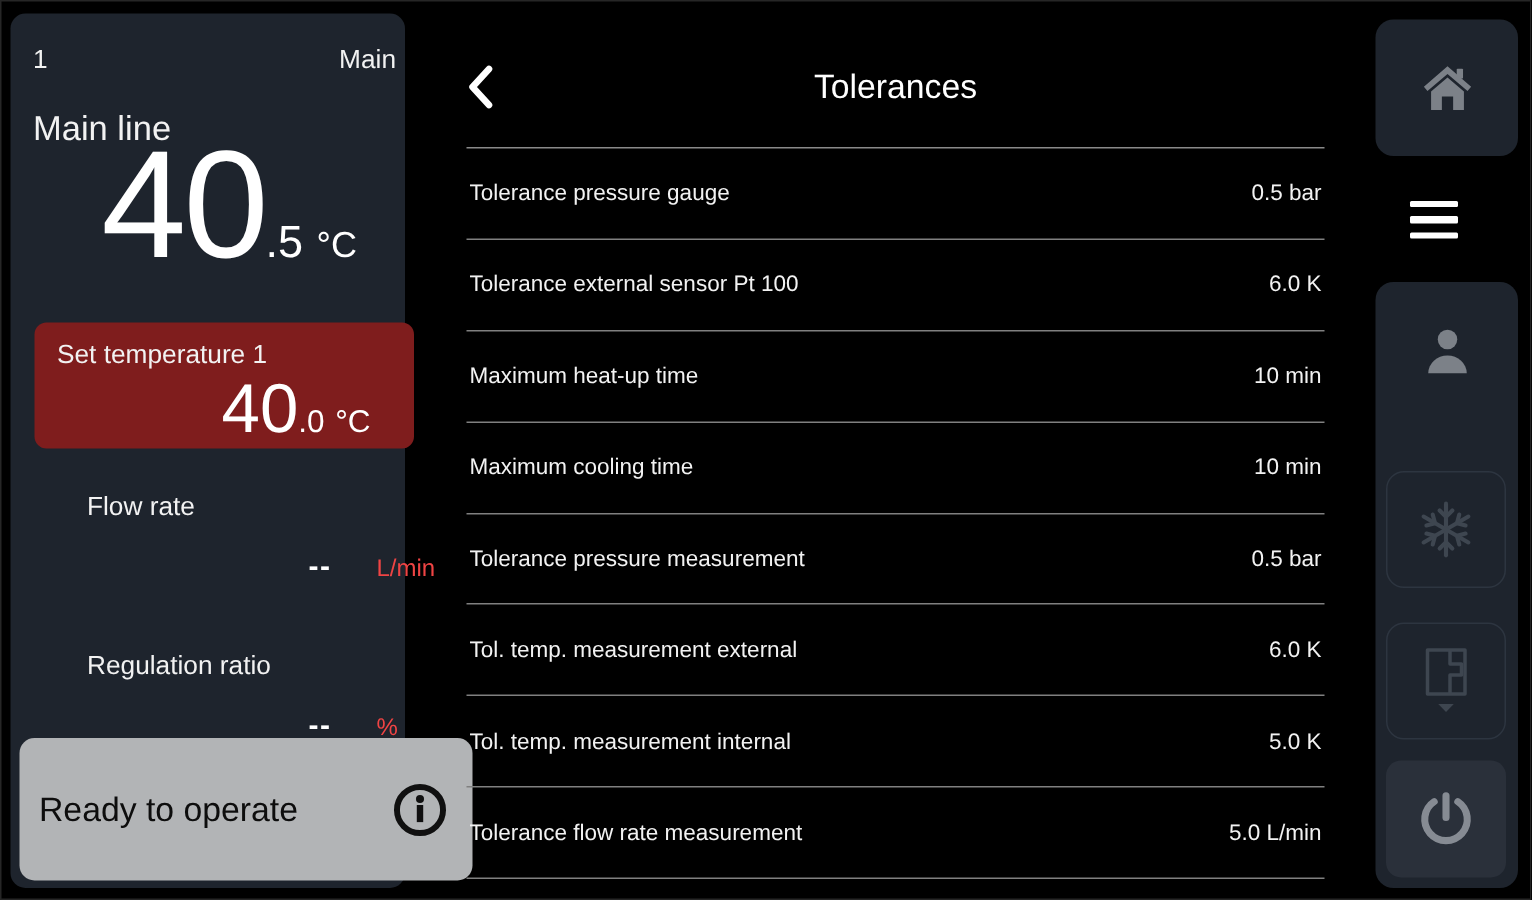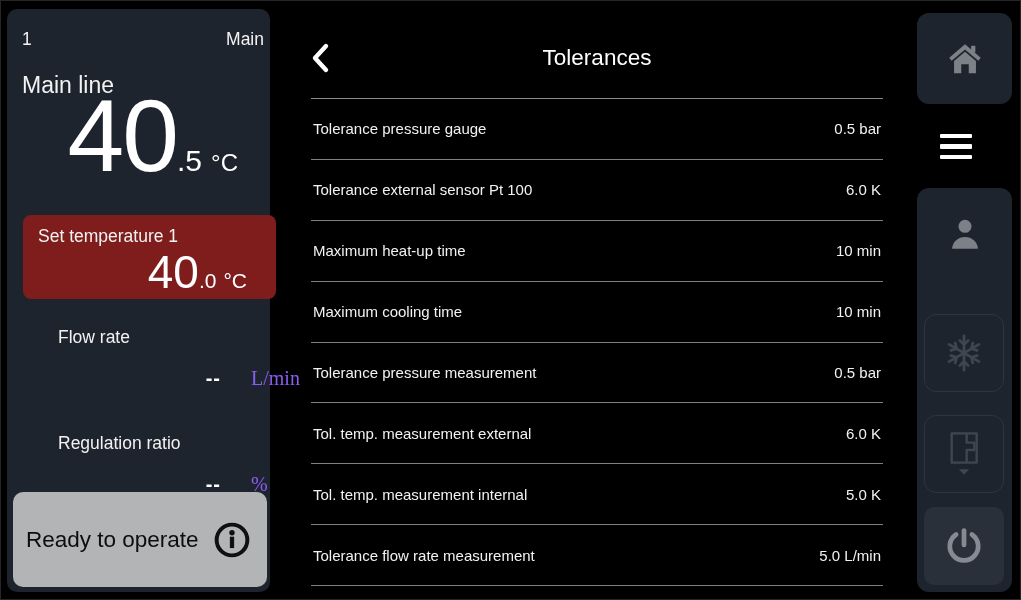--- a/index.html
+++ b/index.html
@@ -28,25 +28,25 @@
   .set-box .set-label{font-size:17.5px;}
   .set-value{display:flex;justify-content:flex-end;align-items:baseline;
     padding-right:29px;margin-top:2px;line-height:1;}
   .set-value .t-int{font-size:46px;color:#fff;}
   .set-value .t-dec{font-size:21px;color:#fff;}
   .set-value .t-unit{font-size:21px;color:#fff;margin-left:7px;}
   .meas{position:absolute;left:0;width:100%;box-sizing:border-box;margin-left:36px;}
   .meas .m-label{padding-left:15px;font-size:17.5px;}
   .m-valrow{display:flex;justify-content:flex-end;align-items:baseline;margin-top:20px;line-height:1;}
   .m-dashes{font-size:20px;font-weight:700;letter-spacing:1px;margin-right:30px;color:#fff;}
-  .m-unit{width:55px;font-size:20px;color:#8b5cf6;font-family:Liberation Serif, serif;}
+  .m-unit{width:55px;font-size:16px;color:#ef4444;}
   .flow{top:318px;}
   .regu{top:424px;}
   .status-box{
-    position:absolute;left:6px;top:483px;width:254px;height:95px;
+    position:absolute;left:6px;top:483px;width:302px;height:95px;
     background:#b2b4b6;border-radius:10px;display:flex;align-items:center;
     justify-content:space-between;box-sizing:border-box;padding:0 16px 0 13px;
   }
   .status-box .status-label{color:#0d0d0d;font-size:22.5px;}
   
   .content{position:absolute;left:283px;top:0;width:625px;height:572px;}
   .back-btn{position:absolute;left:26px;top:40px;width:34px;height:36px;
     background:none;border:none;padding:0;cursor:pointer;}
   .page-title{position:absolute;left:28px;top:45px;width:572px;text-align:center;
     font-size:22.5px;color:#fff;}

